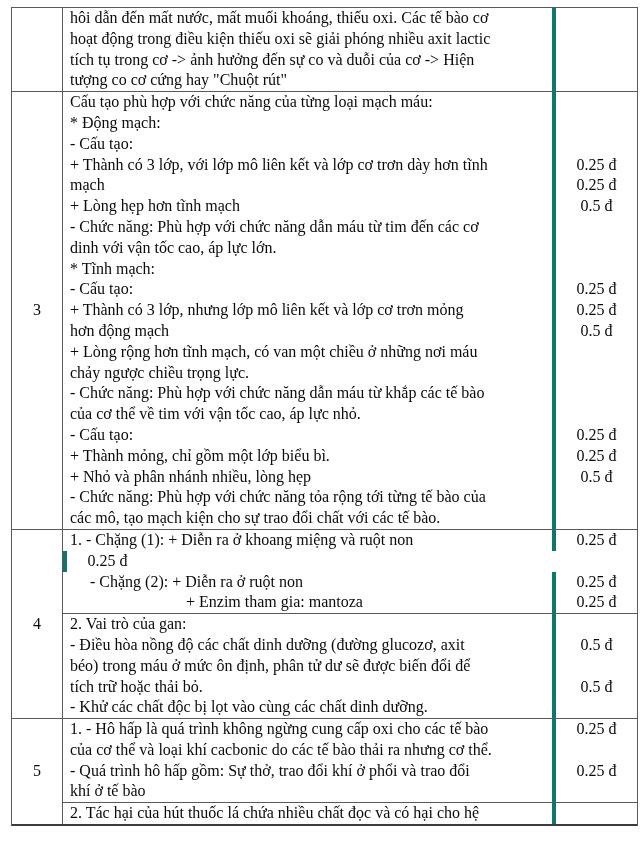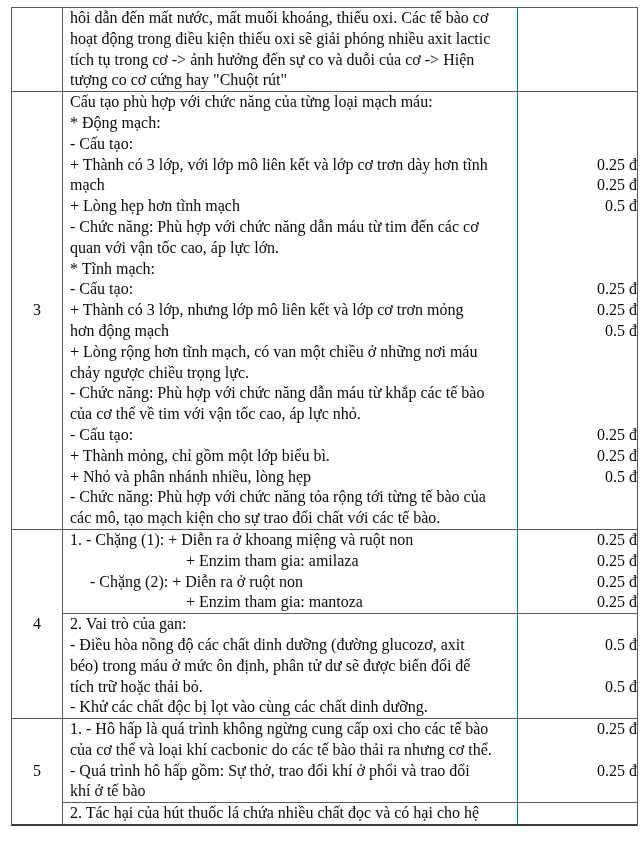--- a/index.html
+++ b/index.html
@@ -61,24 +61,23 @@
   .btext {
     flex: 1 1 auto;
     min-width: 0;
     padding-left: 7px;
     white-space: pre;
     overflow: hidden;
   }
   .bscore {
     flex: 0 0 81px;
     width: 81px;
-    border-left: 1px solid #0f766e;
-    text-align: right;
+    border-left: 4px solid #0f766e;
+    text-align: center;
     white-space: pre;
-    padding-left: 38px;
   }
 </style>
 </head>
 <body>
 
 <div class="sheet">
   <div class="exam-table">
       <div class="trow">
     <div class="numcell"></div>
     <div class="row-blocks">
@@ -128,21 +127,21 @@
   </div>
             <div class="bline">
     <div class="btext">+ Lòng hẹp hơn tĩnh mạch</div>
     <div class="bscore">0.5 đ</div>
   </div>
             <div class="bline">
     <div class="btext">- Chức năng: Phù hợp với chức năng dẫn máu từ tim đến các cơ</div>
     <div class="bscore"></div>
   </div>
             <div class="bline">
-    <div class="btext">quan với vận tốc cao, áp lực lớn.</div>
+    <div class="btext">dinh với vận tốc cao, áp lực lớn.</div>
     <div class="bscore"></div>
   </div>
             <div class="bline">
     <div class="btext">* Tĩnh mạch:</div>
     <div class="bscore"></div>
   </div>
             <div class="bline">
     <div class="btext">- Cấu tạo:</div>
     <div class="bscore">0.25 đ</div>
   </div>
@@ -198,21 +197,20 @@
   </div>
       <div class="trow">
     <div class="numcell">4</div>
     <div class="row-blocks">
           <div class="block">
             <div class="bline">
     <div class="btext">1. - Chặng (1): + Diễn ra ở khoang miệng và ruột non</div>
     <div class="bscore">0.25 đ</div>
   </div>
             <div class="bline">
-    <div class="btext">                             + Enzim tham gia: amilaza</div>
     <div class="bscore">0.25 đ</div>
   </div>
             <div class="bline">
     <div class="btext">     - Chặng (2): + Diễn ra ở ruột non</div>
     <div class="bscore">0.25 đ</div>
   </div>
             <div class="bline">
     <div class="btext">                             + Enzim tham gia: mantoza</div>
     <div class="bscore">0.25 đ</div>
   </div>

